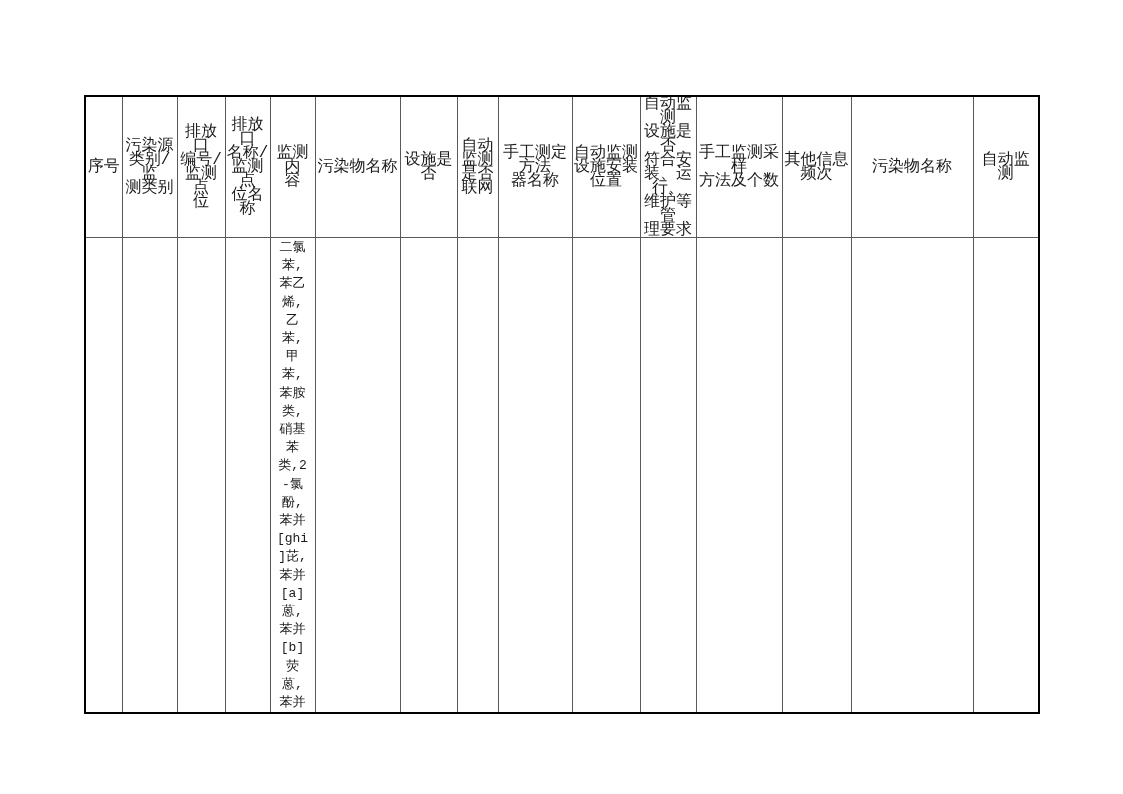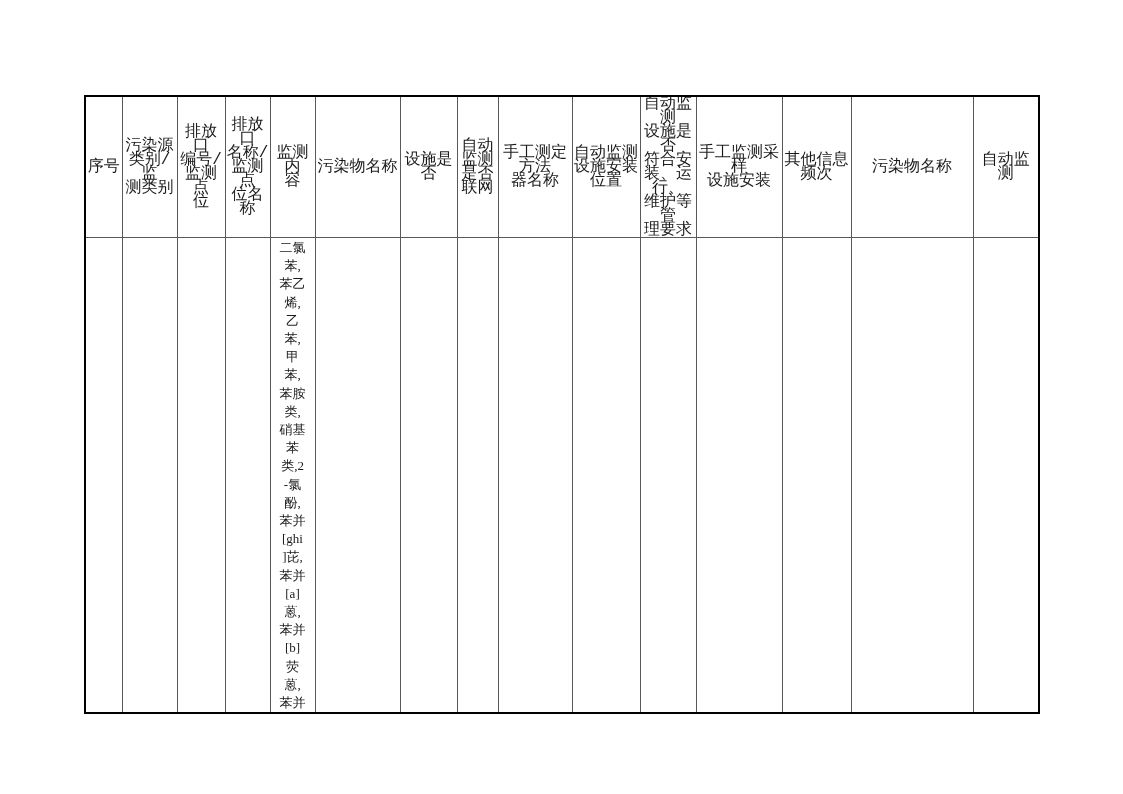--- a/index.html
+++ b/index.html
@@ -41,20 +41,21 @@
   table.monitoring th {
     text-align: center;
     vertical-align: middle;
     font-size: 16px;
     line-height: 14px;
     white-space: pre-line;
     font-family: Liberation Mono, monospace;
   }
   table.monitoring tbody tr {
     height: 474px;
+    font-family: Liberation Mono, monospace;
   }
   table.monitoring td {
     text-align: center;
     vertical-align: top;
     font-size: 13px;
     line-height: 18.2px;
     white-space: pre-line;
     padding-top: 1px;
   }
   .page-number {
@@ -117,21 +118,21 @@
         <th>自动监测
 设施安装
 位置</th>
         <th>自动监测
 设施是否
 符合安
 装、运行、
 维护等管
 理要求</th>
         <th>手工监测采样
-设施安装</th>
+方法及个数</th>
         <th>其他信息
 频次</th>
         <th>污染物名称</th>
         <th>自动监测</th>
       </tr>
     </thead>
     <tbody>
       <tr>
         <td></td>
         <td></td>

